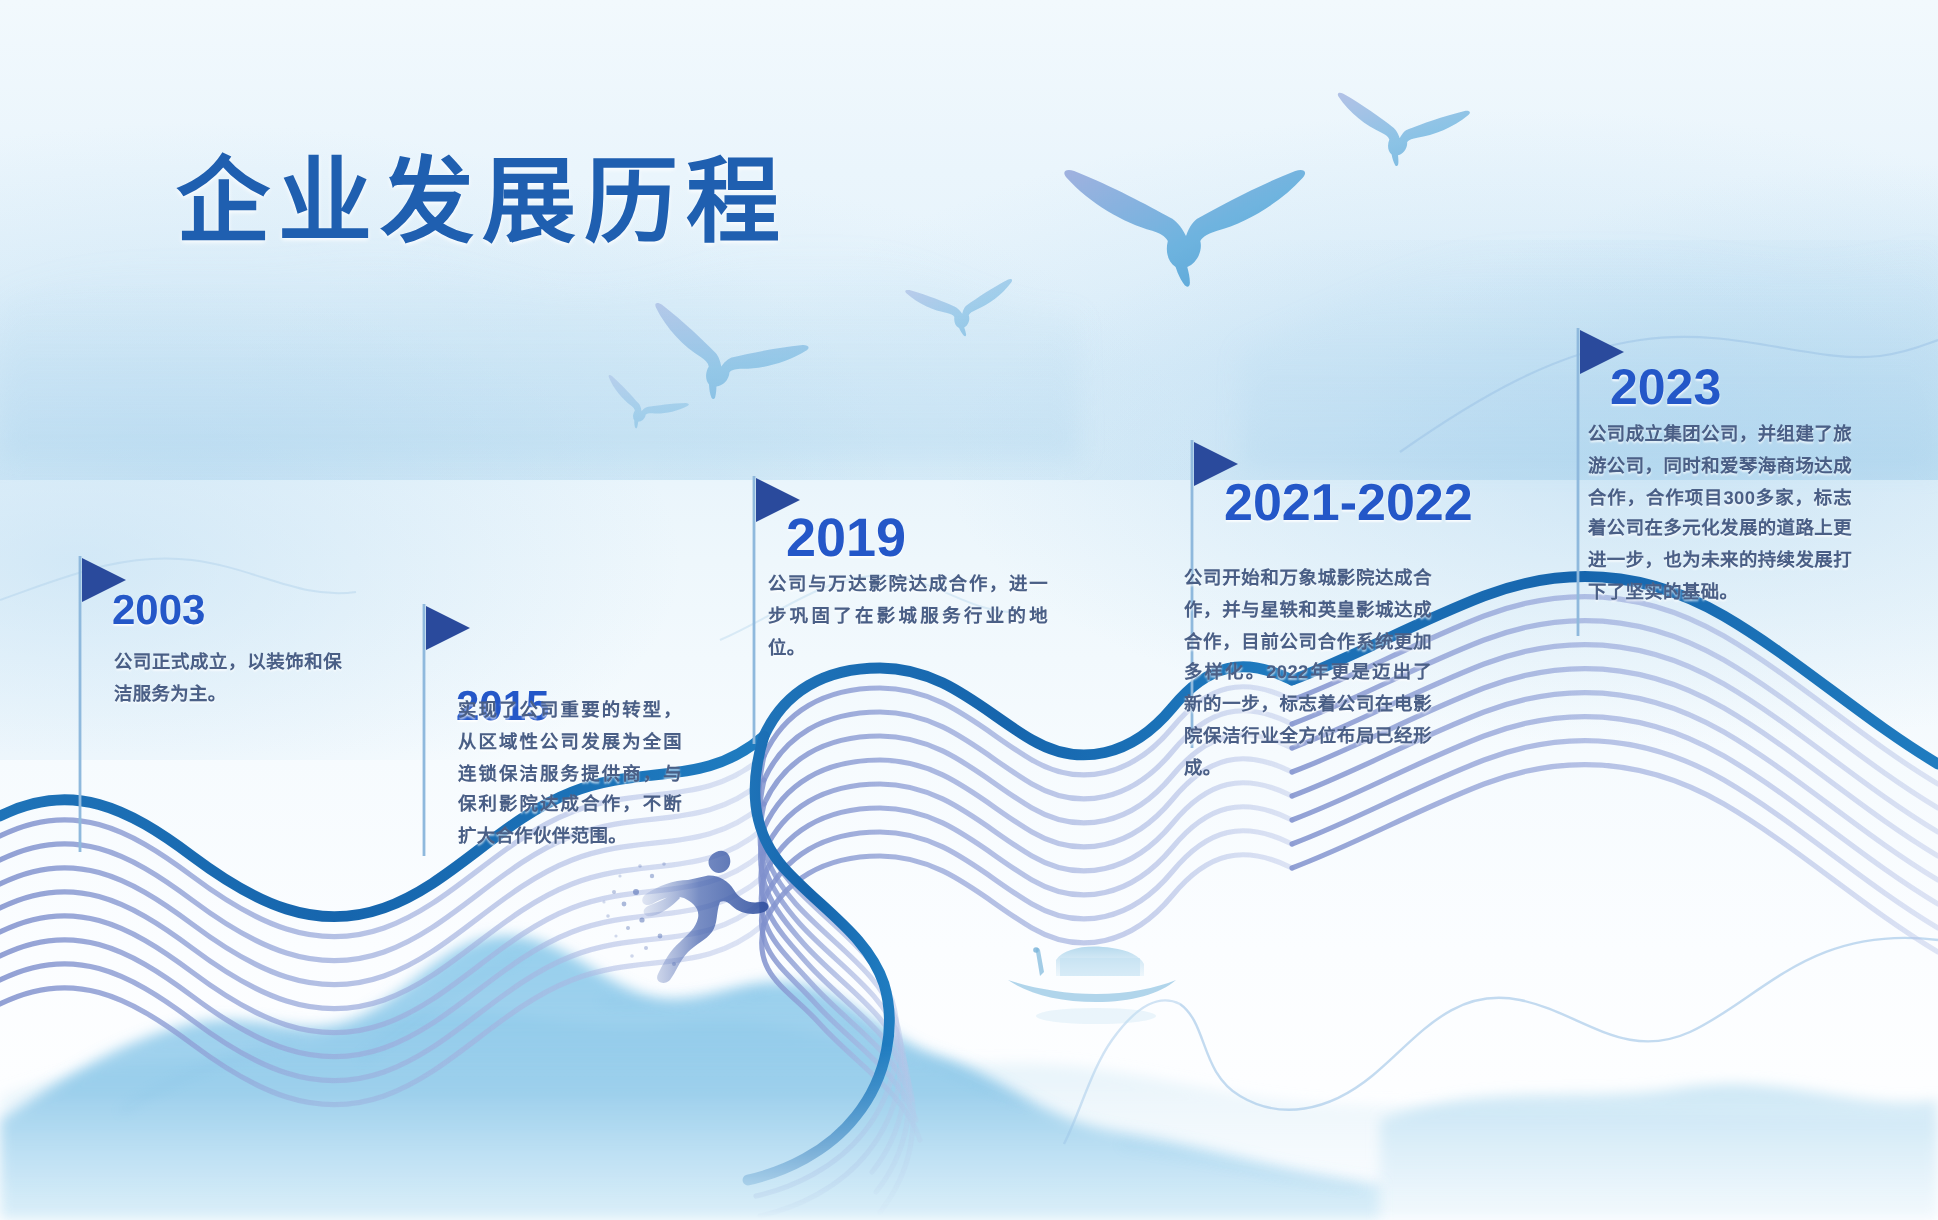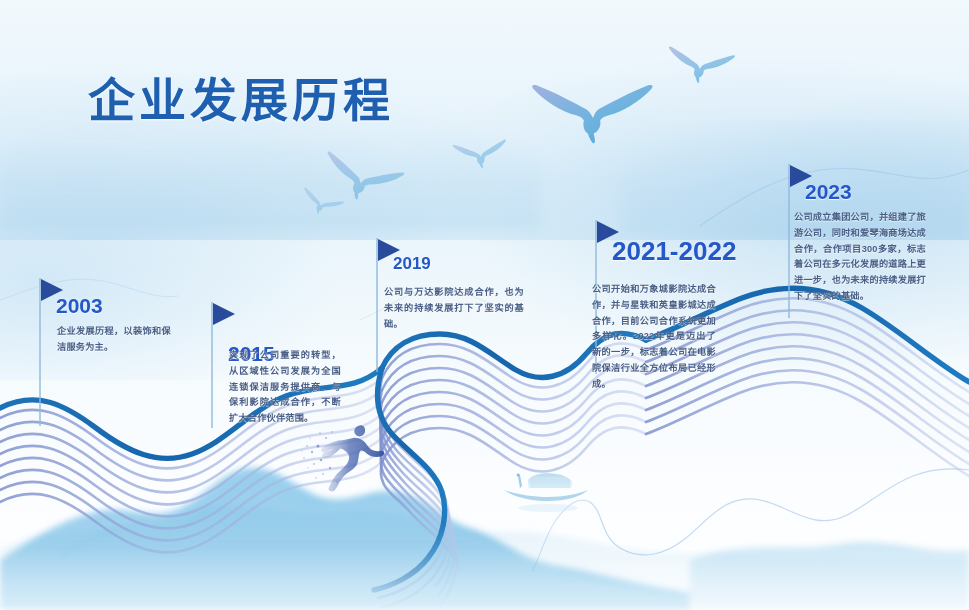--- a/index.html
+++ b/index.html
@@ -81,31 +81,31 @@
   #m-2012 .year { left: 20px; top: 18px; font-size: 21px; }
   #m-2012 .desc { left: 21px; top: 48px; width: 114px; }
 
   
   #m-2015 { left: 208px; top: 300px; }
   #m-2015 .year { left: 20px; top: 18px; font-size: 21px; margin-top: 24px; }
   #m-2015 .desc { left: 21px; top: 48px; width: 112px; }
 
   
   #m-2019 { left: 373px; top: 236px; }
-  #m-2019 .year { left: 20px; top: 18px; font-size: 17px; }
+  #m-2019 .year { left: 20px; top: 18px; font-size: 27px; }
   #m-2019 .desc { left: 11px; top: 49px; width: 140px; }
 
   
   #m-2021 { left: 592px; top: 218px; }
   #m-2021 .year { left: 20px; top: 18px; font-size: 26px; }
   #m-2021 .desc { left: 0px; top: 48px; width: 124px; margin-top: 16px; }
 
   
   #m-2023 { left: 785px; top: 162px; }
-  #m-2023 .year { left: 20px; top: 18px; font-size: 21px; }
+  #m-2023 .year { left: 20px; top: 18px; font-size: 25px; }
   #m-2023 .desc { left: 9px; top: 48px; width: 132px; }
 </style>
 </head>
 <body>
 
 <div id="poster">
 
   <div class="mist-top"></div>
   <div class="mist-mid"></div>
 
@@ -321,39 +321,39 @@
   </svg>
 
   <div class="page-title">企业发展历程</div>
 
   <div class="milestone" id="m-2012">
     <svg class="flag" width="30" height="150" viewBox="0 0 30 150">
       <line x1="4" y1="2" x2="4" y2="150" stroke="#8fb9dd" stroke-width="1.4"></line>
       <path d="M5,3 L27,14 L5,25 Z" fill="#2a4a9c"></path>
     </svg>
     <div class="year">2003</div>
-    <div class="desc">企业发展历程，以装饰和保洁服务为主。</div>
+    <div class="desc">公司正式成立，以装饰和保洁服务为主。</div>
   </div>
 
   <div class="milestone" id="m-2015">
     <svg class="flag" width="30" height="128" viewBox="0 0 30 128">
       <line x1="4" y1="2" x2="4" y2="128" stroke="#8fb9dd" stroke-width="1.4"></line>
       <path d="M5,3 L27,14 L5,25 Z" fill="#2a4a9c"></path>
     </svg>
     <div class="year">2015</div>
     <div class="desc">实现了公司重要的转型，从区域性公司发展为全国连锁保洁服务提供商，与保利影院达成合作，不断扩大合作伙伴范围。</div>
   </div>
 
   <div class="milestone" id="m-2019">
     <svg class="flag" width="30" height="136" viewBox="0 0 30 136">
       <line x1="4" y1="2" x2="4" y2="136" stroke="#8fb9dd" stroke-width="1.4"></line>
       <path d="M5,3 L27,14 L5,25 Z" fill="#2a4a9c"></path>
     </svg>
     <div class="year">2019</div>
-    <div class="desc">公司与万达影院达成合作，也为未来的持续发展打下了坚实的基础。</div>
+    <div class="desc">公司与万达影院达成合作，进一步巩固了在影城服务行业的地位。</div>
   </div>
 
   <div class="milestone" id="m-2021">
     <svg class="flag" width="30" height="156" viewBox="0 0 30 156">
       <line x1="4" y1="2" x2="4" y2="156" stroke="#8fb9dd" stroke-width="1.4"></line>
       <path d="M5,3 L27,14 L5,25 Z" fill="#2a4a9c"></path>
     </svg>
     <div class="year">2021-2022</div>
     <div class="desc">公司开始和万象城影院达成合作，并与星轶和英皇影城达成合作，目前公司合作系统更加多样化。2022年更是迈出了新的一步，标志着公司在电影院保洁行业全方位布局已经形成。</div>
   </div>

